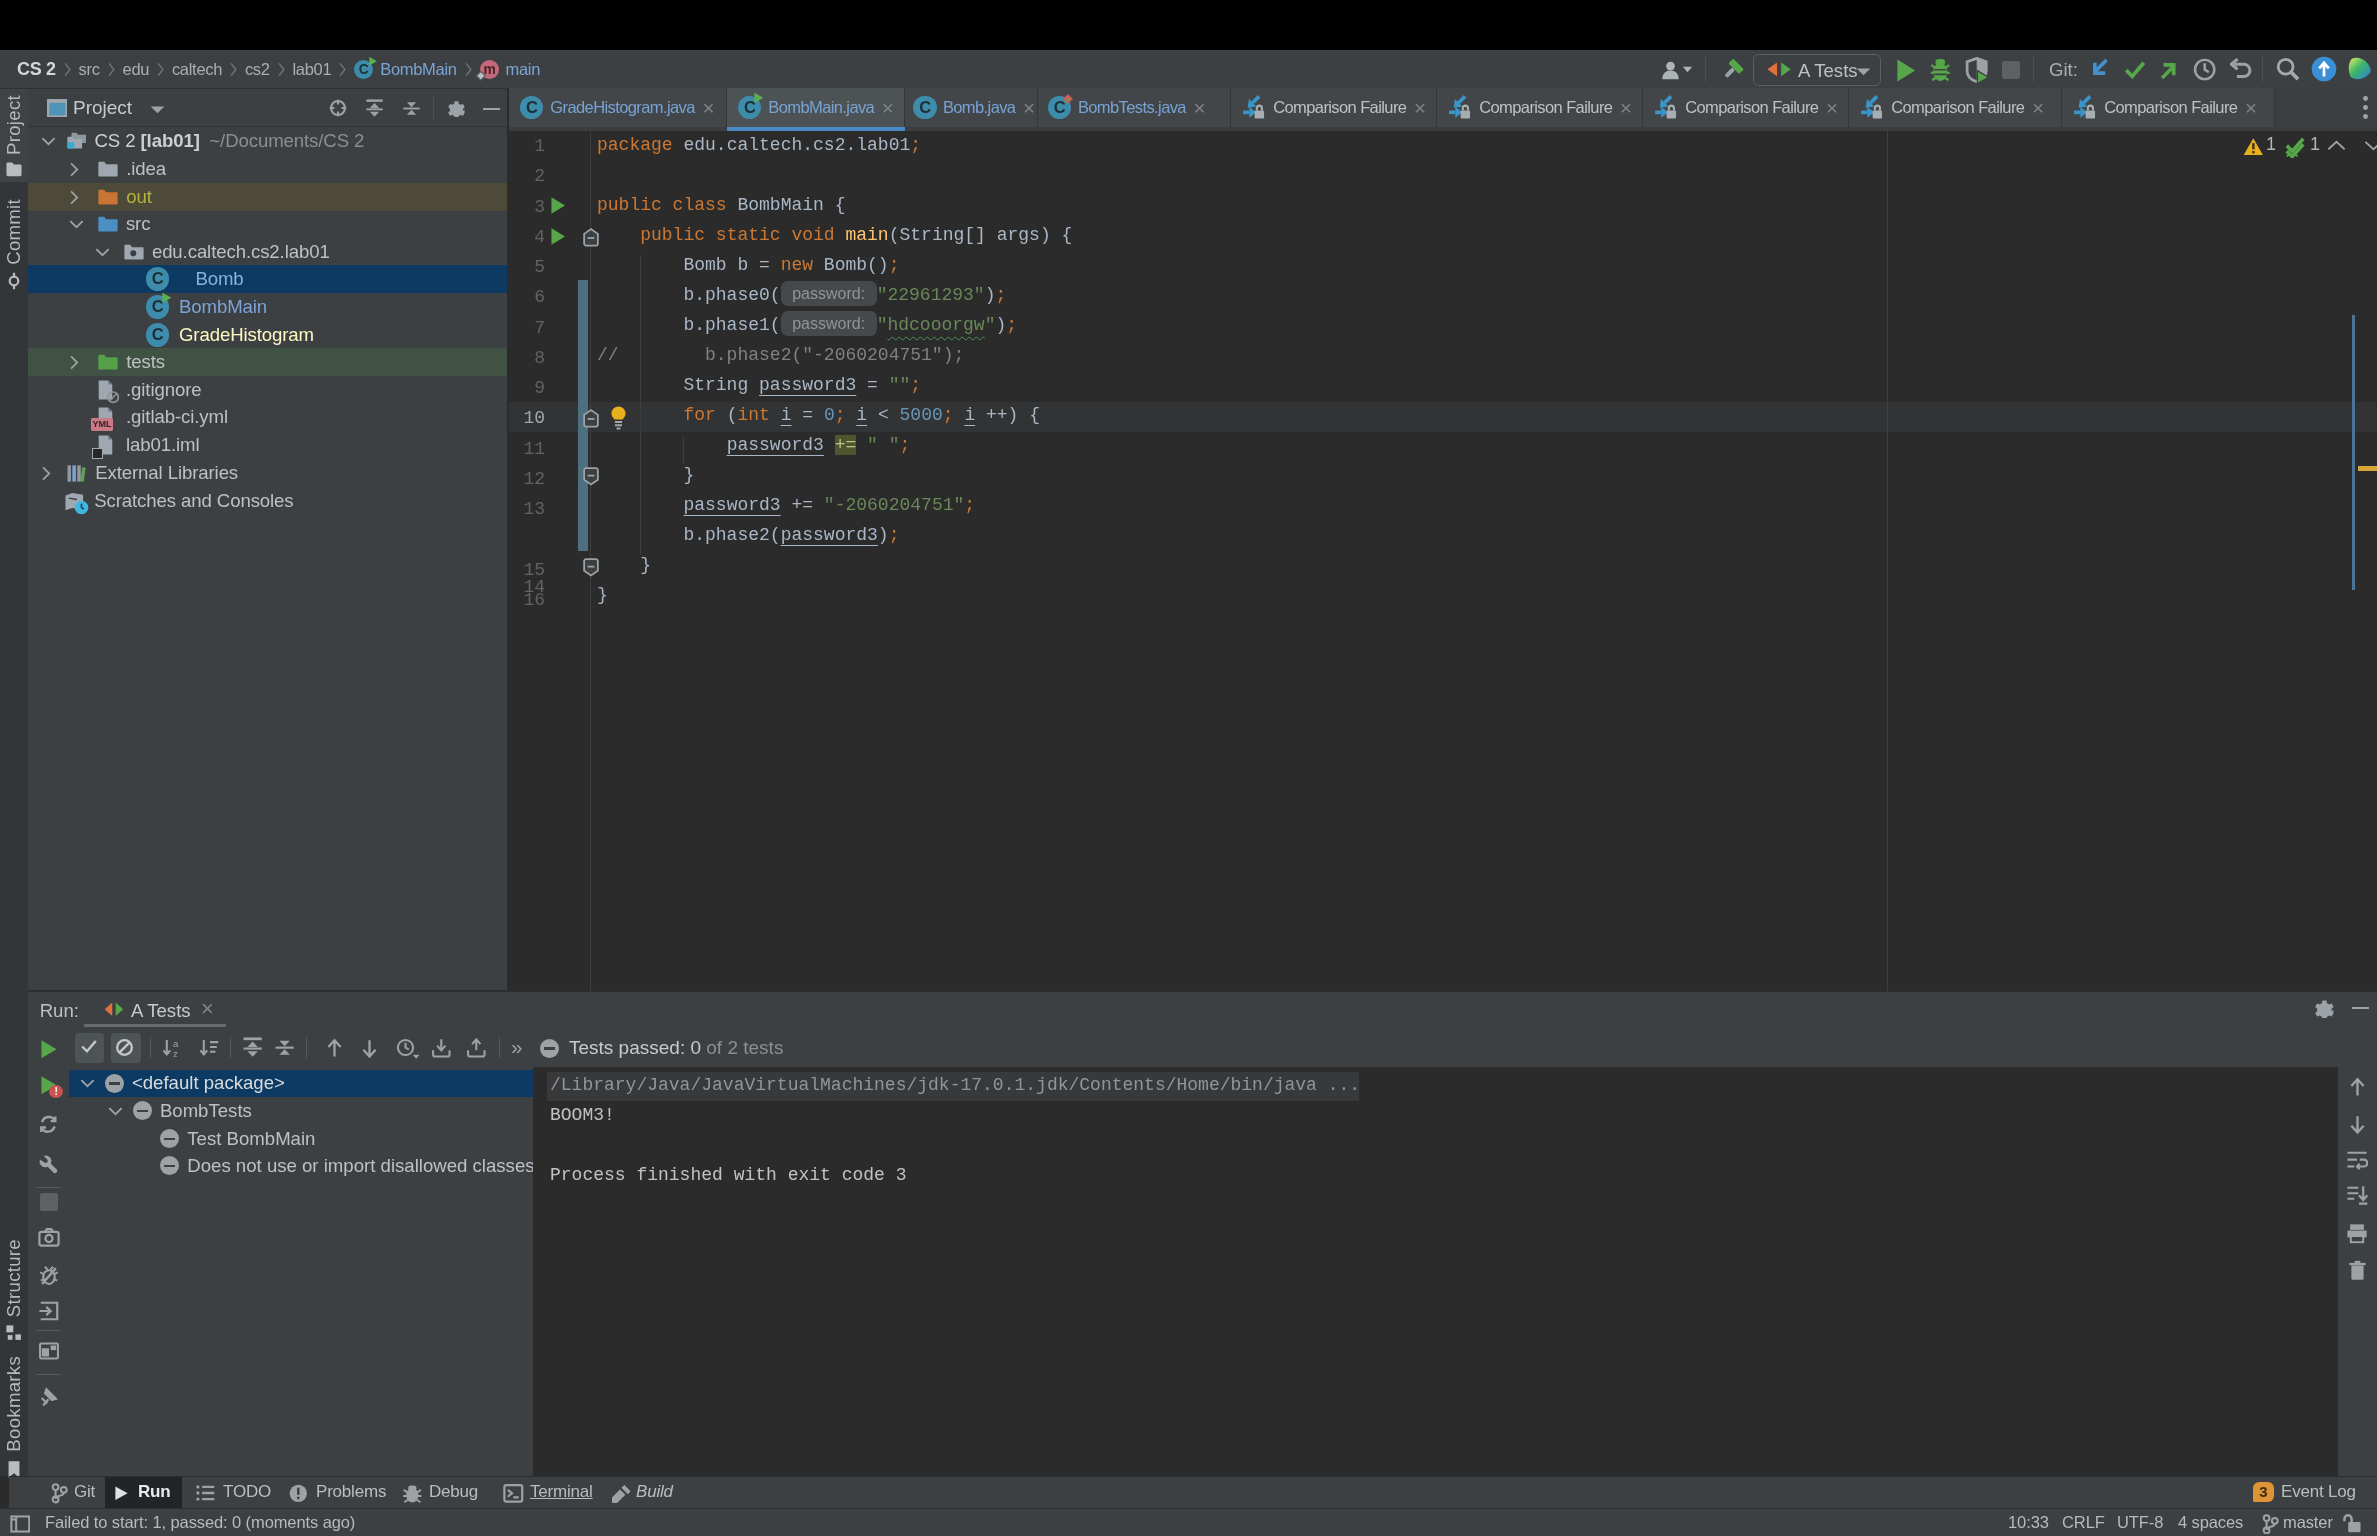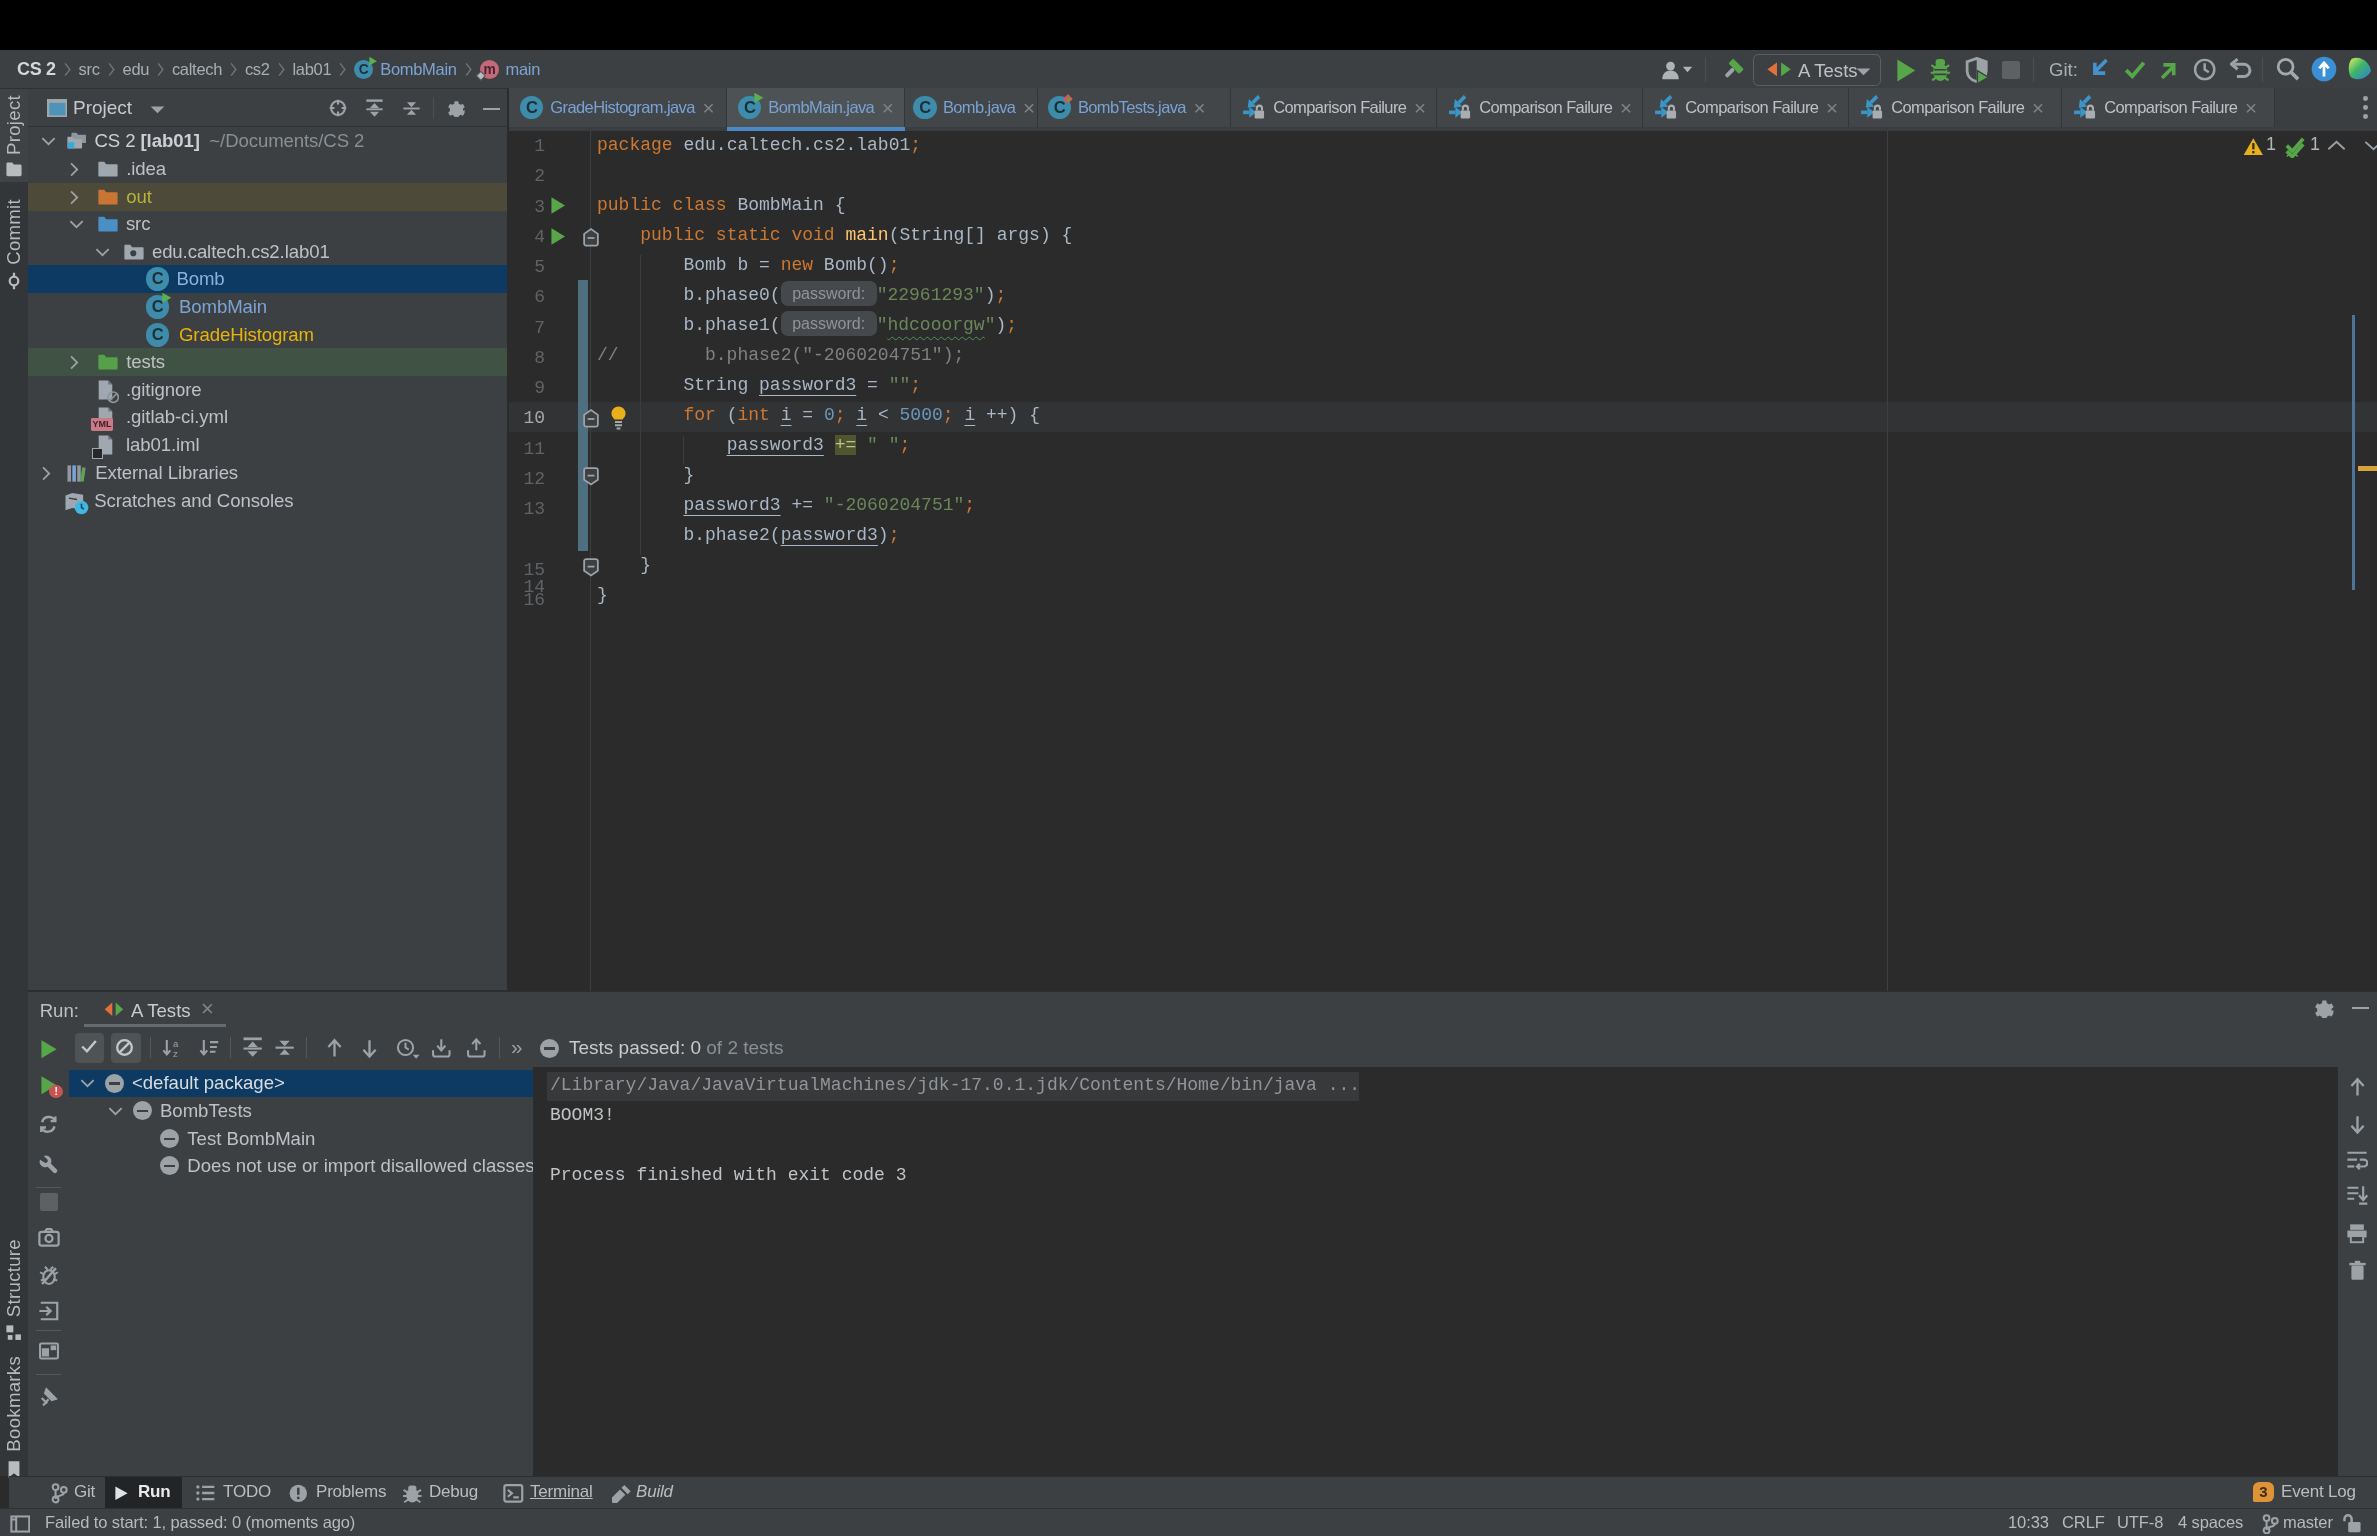--- a/index.html
+++ b/index.html
@@ -297,34 +297,34 @@
         <path d="M2 3 L11 12 L20 3" stroke="#9da2a6" stroke-width="2.6" fill="none"></path>
       </svg>
       <svg class="ic" style="margin-left:13px;" width="20.6" height="18" viewBox="0 0 15 13">
         <path d="M1 2 c0-.4.3-.7.7-.7 h3.6 l1.3 1.7 H14.3 c.4 0 .7.3.7.7 V11.3 c0 .4-.3.7-.7.7 H1.7 c-.4 0-.7-.3-.7-.7 Z" fill="#9fa8b0"></path>
         <circle cx="7.5" cy="7.5" r="2.2" fill="#3b3e40"></circle>
       </svg>
       <span style="margin-left:8.3px;">edu.caltech.cs2.lab01</span>
     </div>
   <div class="tree-row tr-sel" style="top:176px;">
       <span class="ic" style="margin-left:118px;width:23.4px;height:23.4px;border-radius:50%;background:#3d8cac;color:#1d3038;font-weight:bold;font-size:16.5px;text-align:center;line-height:23.4px;">C</span>
-      <span style="margin-left:7px;color:#88b2de;text-align:center;">Bomb</span>
+      <span style="margin-left:26px;color:#88b2de;text-align:center;">Bomb</span>
     </div>
   <div class="tree-row" style="top:204px;">
       <span class="ic" style="position:relative;margin-left:118px;width:23.4px;height:23.4px;">
         <span style="position:absolute;width:23.4px;height:23.4px;border-radius:50%;background:#3d8cac;color:#1d3038;font-weight:bold;font-size:16.5px;text-align:center;line-height:23.4px;">C</span>
         <svg style="position:absolute;right:-3.4px;top:-3.4px;" width="11.7" height="11.7" viewBox="0 0 17 17">
           <path d="M2 1 L15 8.5 L2 16 Z" fill="#5caf50"></path>
         </svg>
       </span>
       <span style="margin-left:9.6px;color:#7ba3d4;">BombMain</span>
     </div>
   <div class="tree-row" style="top:232px;">
       <span class="ic" style="margin-left:118px;width:23.4px;height:23.4px;border-radius:50%;background:#3d8cac;color:#1d3038;font-weight:bold;font-size:16.5px;text-align:center;line-height:23.4px;">C</span>
-      <span style="margin-left:9.6px;color:#eab308;">GradeHistogram</span>
+      <span style="margin-left:9.6px;color:#fef9c3;">GradeHistogram</span>
     </div>
   <div class="tree-row tr-test" style="top:259px;">
       <svg class="ic" style="margin-left:41px;" width="10.3" height="15" viewBox="0 0 15 22">
         <path d="M3 2 L12 11 L3 20" stroke="#9da2a6" stroke-width="2.6" fill="none"></path>
       </svg>
       <svg class="ic" style="margin-left:18px;" width="20.6" height="18" viewBox="0 0 15 13">
         <path d="M1 2 c0-.4.3-.7.7-.7 h3.6 l1.3 1.7 H14.3 c.4 0 .7.3.7.7 V11.3 c0 .4-.3.7-.7.7 H1.7 c-.4 0-.7-.3-.7-.7 Z" fill="#55a049"></path>
       </svg>
       <span style="margin-left:8.3px;">tests</span>
     </div>

